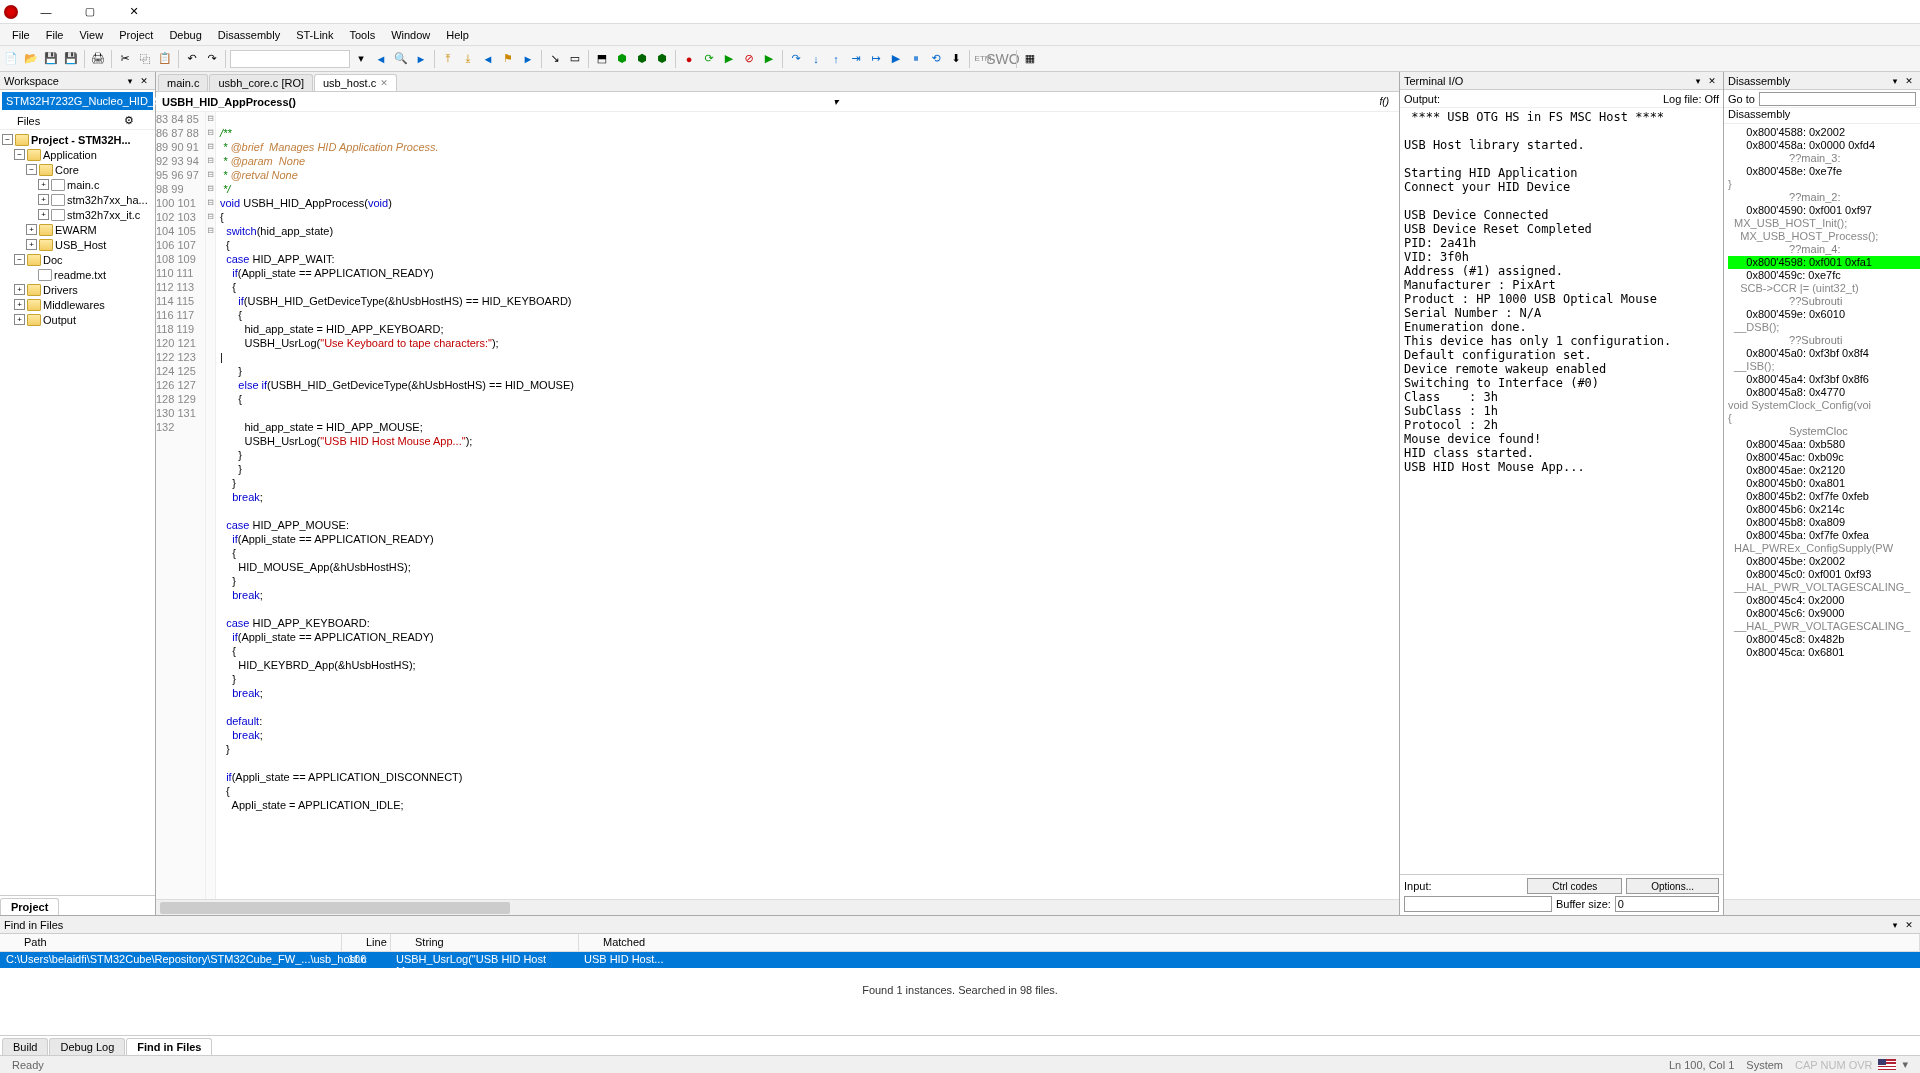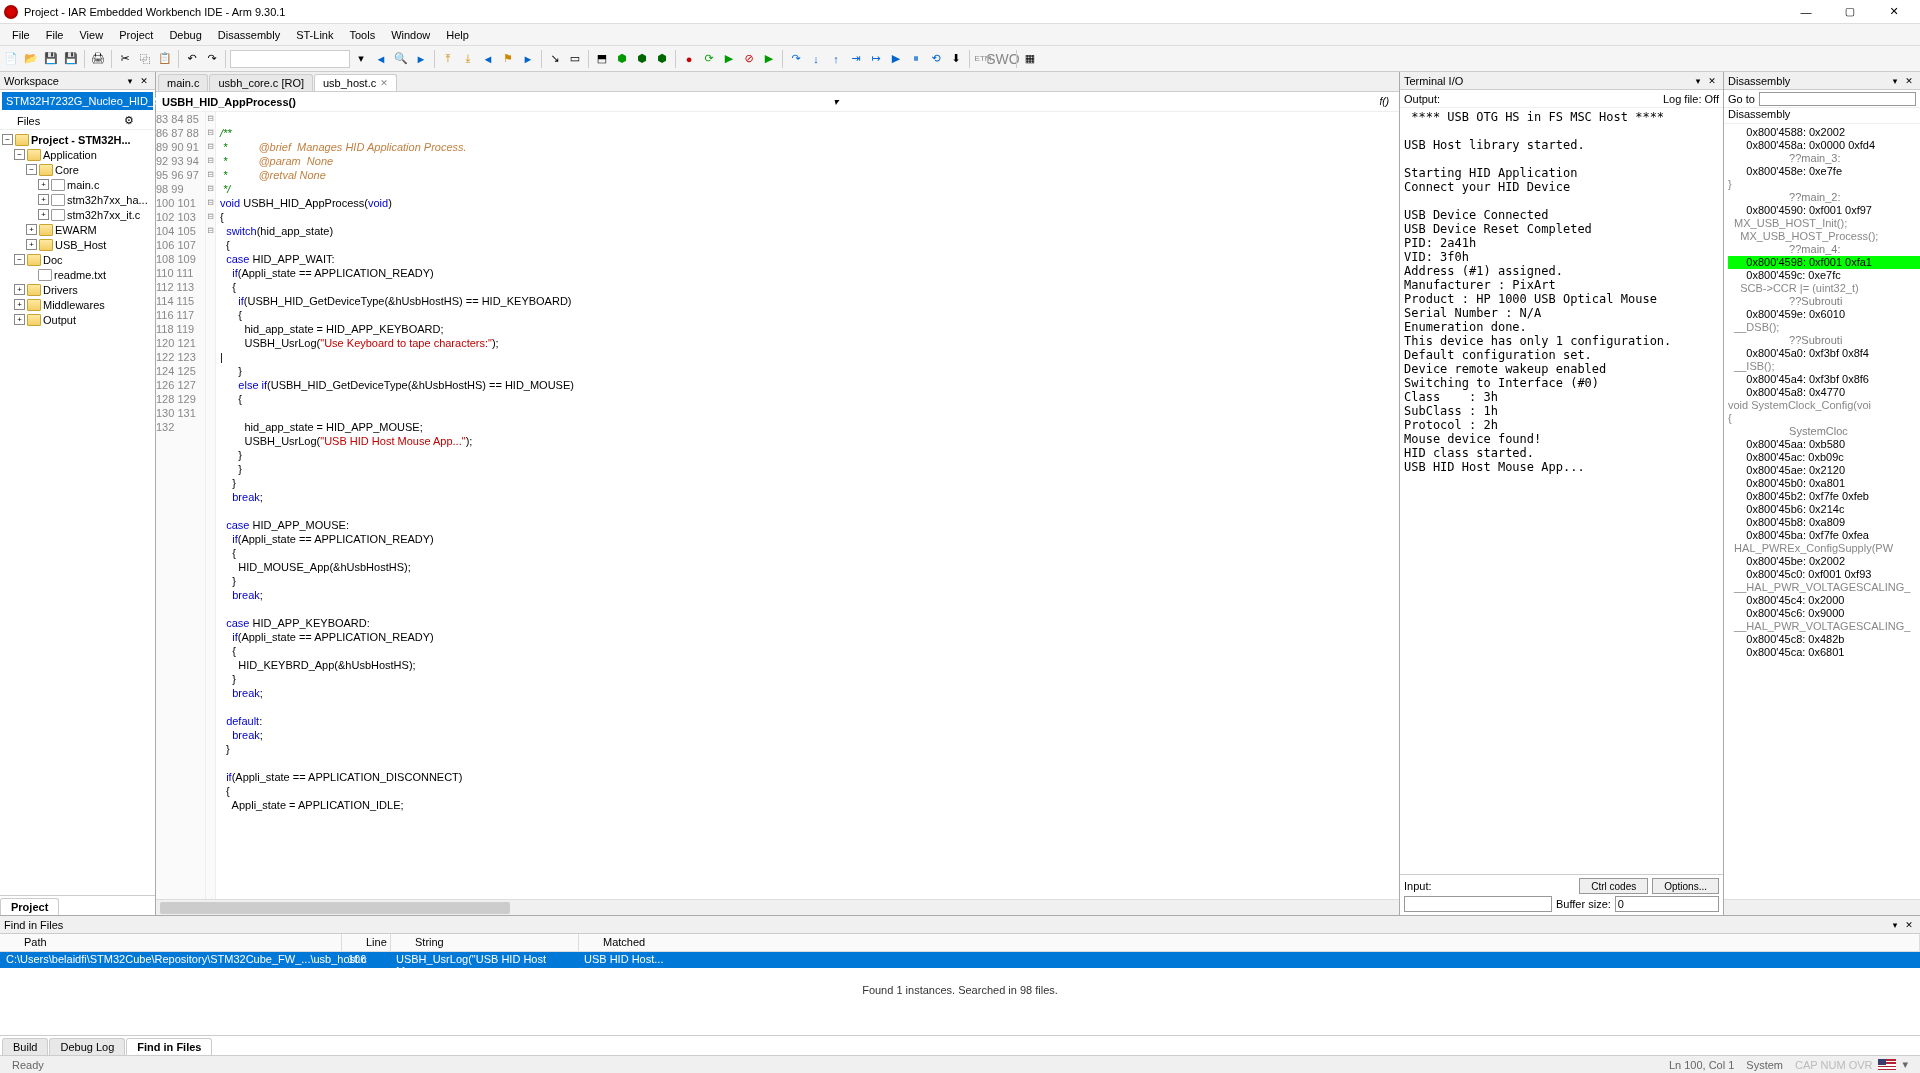--- a/index.html
+++ b/index.html
@@ -47,33 +47,33 @@
 .etabs .etab .x { font-size: 9px; color: #888; }
 .funcbar { height: 20px; display: flex; align-items: center; padding: 0 6px; border-bottom: 1px solid #eee; }
 .funcbar .fname { font-weight: bold; }
 .funcbar .fx { margin-left: auto; padding: 0 4px; font-style: italic; font-size: 10px; }
 .code { flex: 1; display: flex; font-family: Consolas, monospace; font-size: 12px; overflow: hidden; position: relative; }
 .gut { width: 50px; color: #888; background: #fafafa; padding-right: 6px; border-right: 1px solid #eee; line-height: 14px; }
 .fold { width: 10px; background: #fafafa; border-right: 1px solid #eee; line-height: 14px; color: #888; font-size: 8px; text-align: center; }
 .src { flex: 1; white-space: pre; line-height: 14px; padding-left: 4px; overflow: auto; }
 .c-kw { color: #0000d0; }
 .c-cm { color: #008000; font-style: italic; }
-.c-doc { color: #c08040; font-style: italic; margin-left: 28px; }
+.c-doc { color: #c08040; font-style: italic; }
 .c-str { color: #c00000; }
 .edscroll { height: 16px; background: #f0f0f0; border-top: 1px solid #ddd; display:flex; }
 .edscroll .thumb{ width:350px; height:12px; background:#ccc; margin:2px 0 0 4px; border-radius:2px;}
 
 .rpanel { display: flex; flex-direction: column; }
 .terminal { width: 324px; border-right: 1px solid #aaa; display: flex; flex-direction: column; background: #fff; }
 .term-out-head { height: 18px; display: flex; align-items: center; padding: 0 4px; border-bottom: 1px solid #eee; }
 .term-out-head .l { flex: 1; }
 .term-out { flex: 1; font-family: Consolas, monospace; font-size: 12px; line-height: 14px; padding: 2px 4px; white-space: pre; overflow: hidden; }
 .term-in { border-top: 1px solid #ccc; padding: 2px 4px; }
 .term-in .row { display: flex; align-items: center; height: 18px; gap: 4px; }
-.term-in .btn { border: 1px solid #999; padding: 0 11px; height: 16px; font-size: 10px; cursor: pointer; background: #efefef; }
+.term-in .btn { border: 1px solid #999; padding: 0 24px; height: 16px; font-size: 10px; cursor: pointer; background: #efefef; }
 .term-in input { flex: 1; height: 16px; border: 1px solid #999; padding: 0 2px; }
 .term-in .bs { width: 50px; }
 
 .disasm { width: 196px; display: flex; flex-direction: column; background: #fff; }
 .disasm .gotobar { height: 18px; display: flex; align-items: center; padding: 0 4px; border-bottom: 1px solid #eee; gap: 4px; }
 .disasm .gotobar input { flex: 1; height: 14px; border: 1px solid #999; }
 .disasm .dsub { height: 16px; padding: 0 4px; border-bottom: 1px solid #eee; font-size: 11px; }
 .disasm .dbody { flex: 1; font-family: Consolas, monospace; font-size: 11px; line-height: 13px; padding: 2px 0 2px 4px; white-space: pre; overflow: hidden; }
 .disasm .hl { background: #00ff00; color: #000; }
 .disasm .fn { color: #808080; }
@@ -94,21 +94,20 @@
 .statusbar { height: 18px; background: #f0f0f0; border-top: 1px solid #ccc; display: flex; align-items: center; padding: 0 6px; font-size: 10px; color: #666; }
 .statusbar .sseg { padding: 0 6px; }
 .statusbar .flag { width: 18px; height: 11px; background: linear-gradient(to bottom, #b22234 0%, #b22234 15%, #fff 15%, #fff 30%, #b22234 30%, #b22234 45%, #fff 45%, #fff 60%, #b22234 60%, #b22234 75%, #fff 75%, #fff 90%, #b22234 90%); position: relative; }
 .statusbar .flag::before { content: ""; position: absolute; top: 0; left: 0; width: 8px; height: 6px; background: #3c3b6e; }
 </style>
 </head>
 <body>
 
 <div class="titlebar">
   <span class="icon"></span>
-  <span class="title">Project - IAR Embedded Workbench IDE - Arm 9.30.1</span>
   <div class="wbtn">—</div>
   <div class="wbtn">▢</div>
   <div class="wbtn">✕</div>
 </div>
 
 <div class="menubar" id="menubar">
     <div class="mitem">File</div>
     <div class="mitem">File</div>
     <div class="mitem">View</div>
     <div class="mitem">Project</div>

